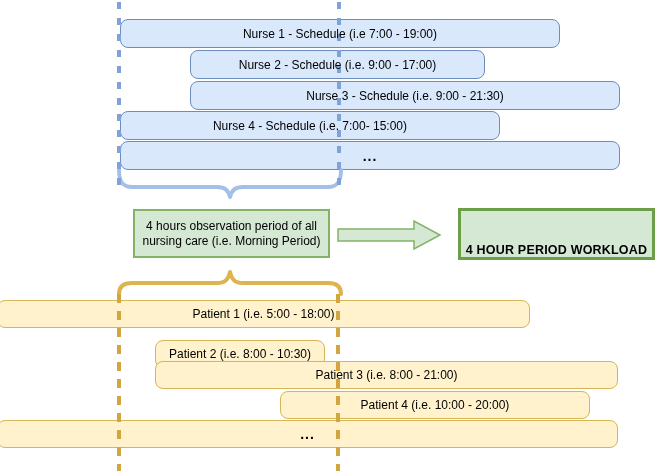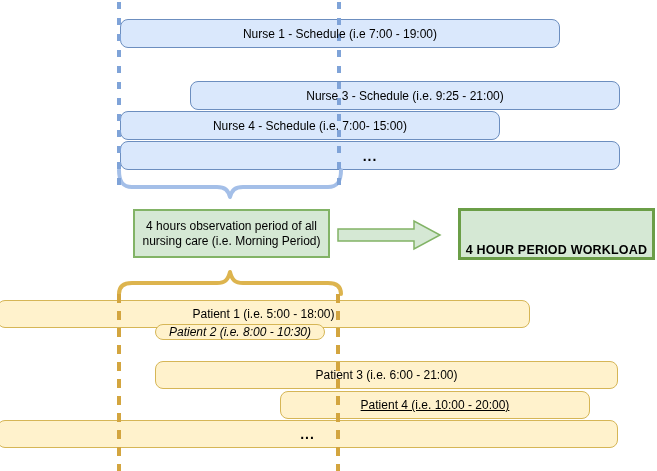--- a/index.html
+++ b/index.html
@@ -42,40 +42,43 @@
 <div id="canvas">
 
   <div class="vdash blue dash-blue-left"></div>
   <div class="vdash blue dash-blue-right"></div>
   <div class="vdash orange dash-orange-left"></div>
   <div class="vdash orange dash-orange-right"></div>
 
   <div class="bar nurse-bar" style="left: 120px; top: 19px; width: 440px; height: 29px;">
     <span class="label">Nurse 1 - Schedule (i.e 7:00 - 19:00)</span>
   </div>
+  <div class="bar nurse-bar" style="left: 190px; top: 50px; width: 295px; height: 29px;">
+    <span class="label">Nurse 2 - Schedule (i.e. 9:00 - 17:00)</span>
+  </div>
   <div class="bar nurse-bar" style="left: 190px; top: 81px; width: 430px; height: 29px;">
-    <span class="label">Nurse 3 - Schedule (i.e. 9:25 - 21:00)</span>
+    <span class="label">Nurse 3 - Schedule (i.e. 9:00 - 21:30)</span>
   </div>
   <div class="bar nurse-bar" style="left: 120px; top: 111px; width: 380px; height: 29px;">
     <span class="label">Nurse 4 - Schedule (i.e. 7:00- 15:00)</span>
   </div>
   <div class="bar nurse-bar ellipsis" style="left: 120px; top: 141px; width: 500px; height: 29px;">
     <span class="label">...</span>
   </div>
 
   <div class="bar patient-bar" style="left: -3px; top: 300px; width: 533px; height: 28px;">
     <span class="label">Patient 1 (i.e. 5:00 - 18:00)</span>
   </div>
-  <div class="bar patient-bar" style="left: 155px; top: 324px; width: 170px; height: 16px; font-style: italic;">
+  <div class="bar patient-bar" style="left: 155px; top: 340px; width: 170px; height: 28px;">
     <span class="label">Patient 2 (i.e. 8:00 - 10:30)</span>
   </div>
   <div class="bar patient-bar" style="left: 155px; top: 361px; width: 463px; height: 28px;">
-    <span class="label">Patient 3 (i.e. 6:00 - 21:00)</span>
+    <span class="label">Patient 3 (i.e. 8:00 - 21:00)</span>
   </div>
-  <div class="bar patient-bar" style="left: 280px; top: 391px; width: 310px; height: 28px; text-decoration: underline;">
+  <div class="bar patient-bar" style="left: 280px; top: 391px; width: 310px; height: 28px;">
     <span class="label">Patient 4 (i.e. 10:00 - 20:00)</span>
   </div>
   <div class="bar patient-bar ellipsis" style="left: -3px; top: 420px; width: 621px; height: 28px;">
     <span class="label">...</span>
   </div>
 
   <svg id="overlay-svg" width="657" height="471" viewBox="0 0 657 471">
     <path fill="none" stroke-width="4" stroke-linecap="round" stroke-linejoin="round" d="M119 170 C119 181 122 187 132 187 L217 187 C225 187 228 190 230 197 C232 190 235 187 243 187 L328 187 C338 187 341 181 341 170" stroke="#a4bfe8"></path>
     <path fill="none" stroke-width="4" stroke-linecap="round" stroke-linejoin="round" d="M119 294 C119 288 122 283 132 283 L217 283 C225 283 228 280 230 272 C232 280 235 283 243 283 L328 283 C338 283 341 288 341 294" stroke="#ddb44e"></path>
     <polygon stroke-width="1.5" points="338,229 414,229 414,221 440,235 414,249 414,241 338,241" stroke="#82b366" fill="#d5e8d4"></polygon>

